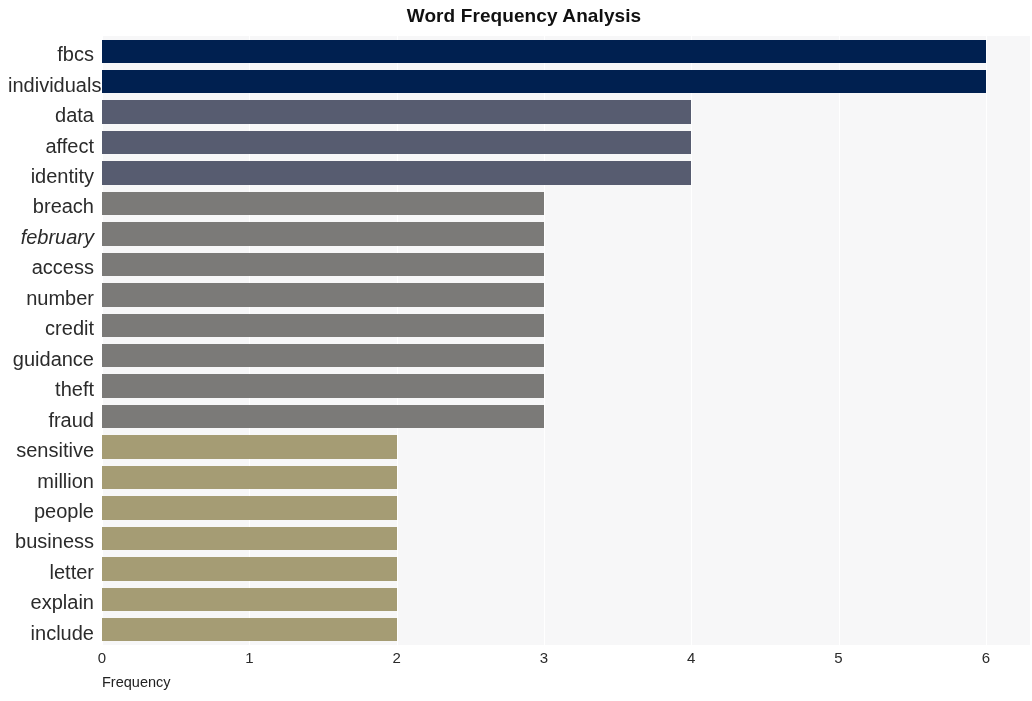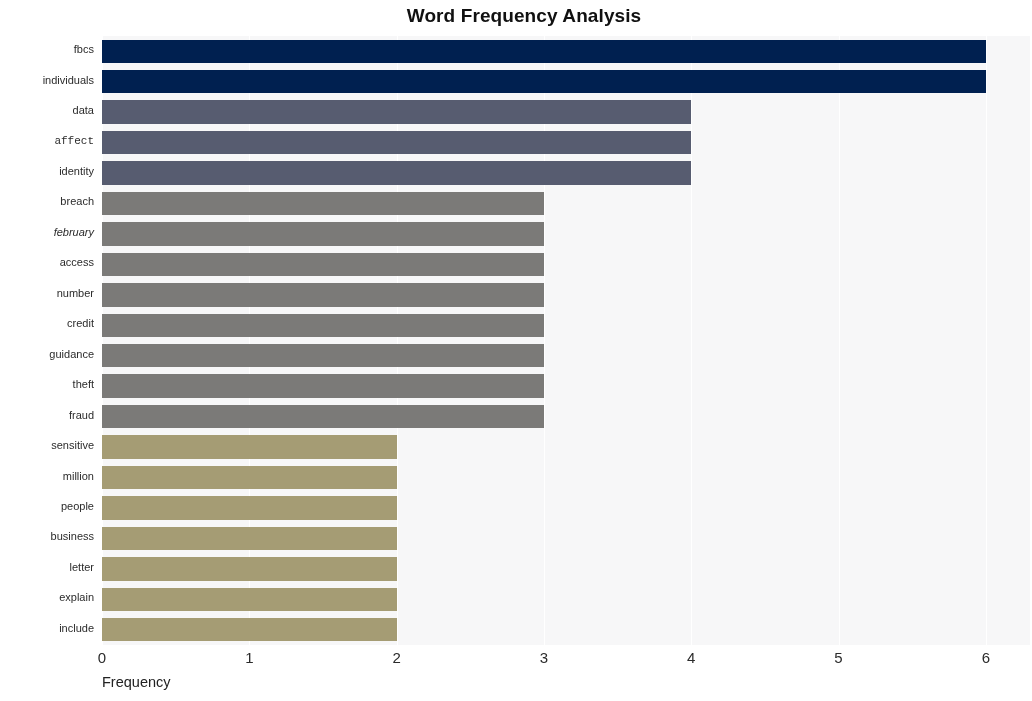--- a/index.html
+++ b/index.html
@@ -76,21 +76,21 @@
     left: 0;
     top: 36px;
     width: 86px;
     height: 609px;
   }
   .y-tick-label {
     position: absolute;
     right: 0;
     width: 86px;
     text-align: right;
-    font-size: 11px;
+    font-size: 20px;
     color: #2b2b2b;
     white-space: nowrap;
     line-height: 1;
   }
 
   
   #x-axis-labels {
     position: absolute;
     left: 0;
     top: 650px;
@@ -196,21 +196,21 @@
         <div class="bar-row" style="top: 582.052px; height: 23.4465px;">
           <div class="bar" title="include: 2" style="width: 294.603px; background: rgb(165, 156, 116);"></div>
         </div>
       </div>
   </div>
 
   <div id="y-axis-labels">
       <div class="y-tick-label" style="top: 8.225px;">fbcs</div>
       <div class="y-tick-label" style="top: 38.675px;">individuals</div>
       <div class="y-tick-label" style="top: 69.125px;">data</div>
-      <div class="y-tick-label" style="top: 99.575px; font-family: Liberation Mono, monospace;">affect</div>
+      <div class="y-tick-label" style="top: 99.575px;">affect</div>
       <div class="y-tick-label" style="top: 130.025px;">identity</div>
       <div class="y-tick-label" style="top: 160.475px;">breach</div>
       <div class="y-tick-label" style="top: 190.925px; font-style: italic;">february</div>
       <div class="y-tick-label" style="top: 221.375px;">access</div>
       <div class="y-tick-label" style="top: 251.825px;">number</div>
       <div class="y-tick-label" style="top: 282.275px;">credit</div>
       <div class="y-tick-label" style="top: 312.725px;">guidance</div>
       <div class="y-tick-label" style="top: 343.175px;">theft</div>
       <div class="y-tick-label" style="top: 373.625px;">fraud</div>
       <div class="y-tick-label" style="top: 404.075px;">sensitive</div>

